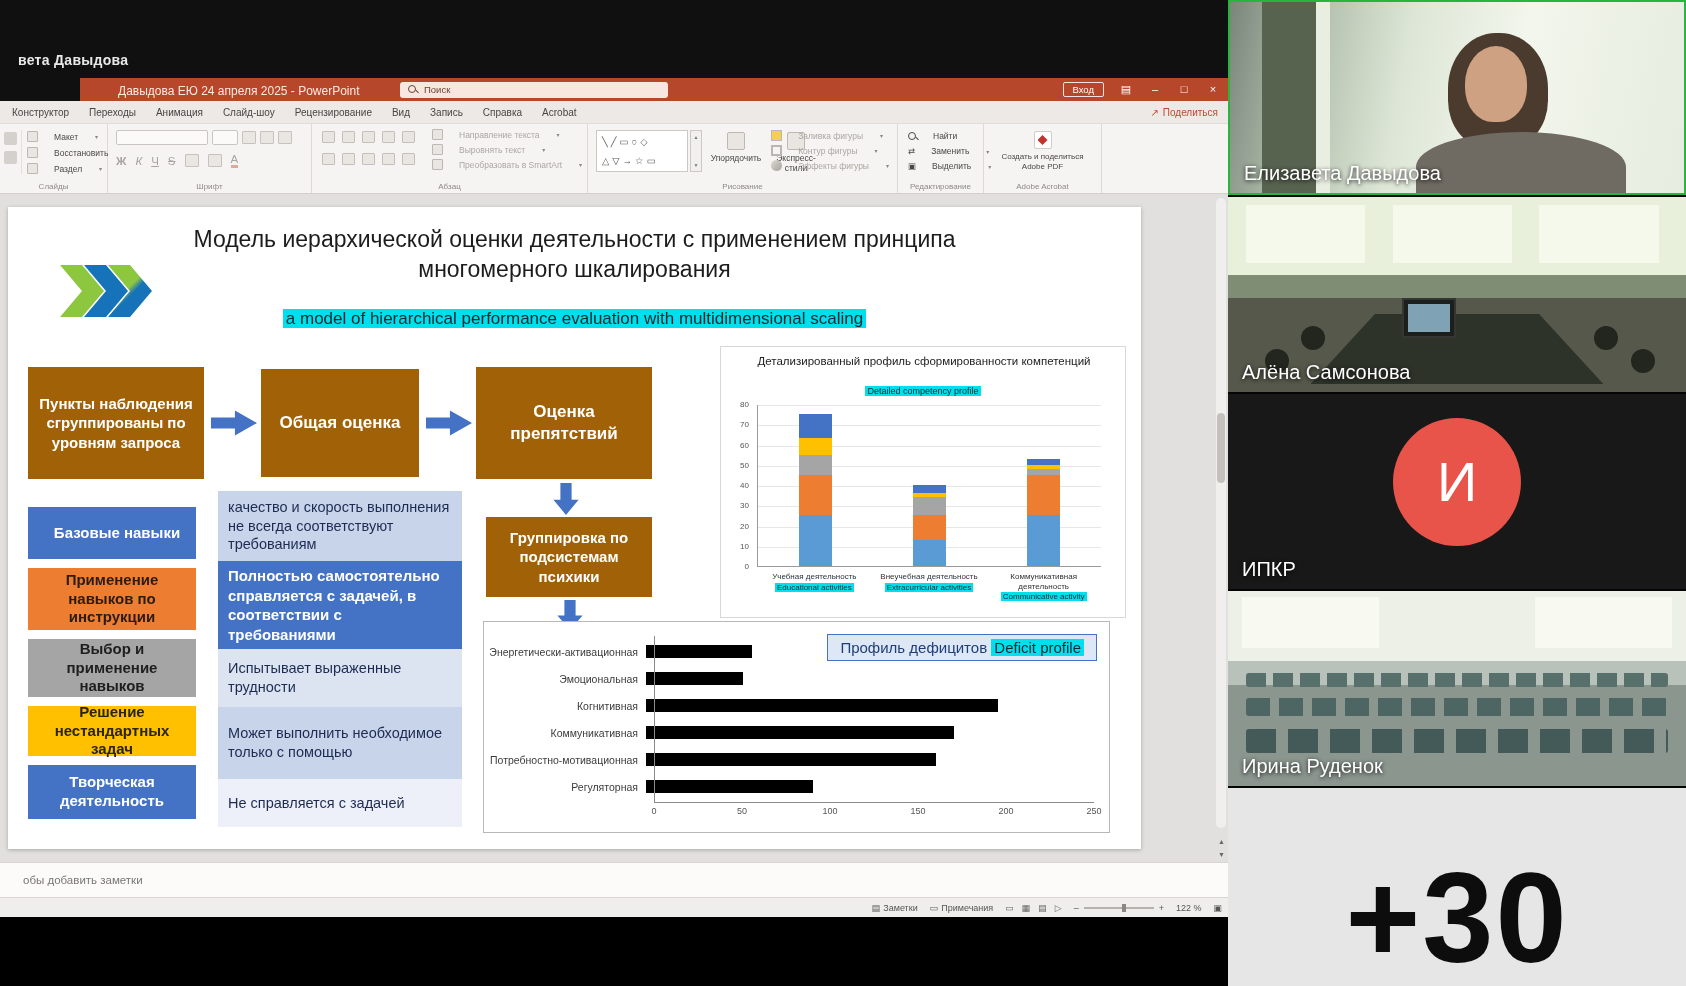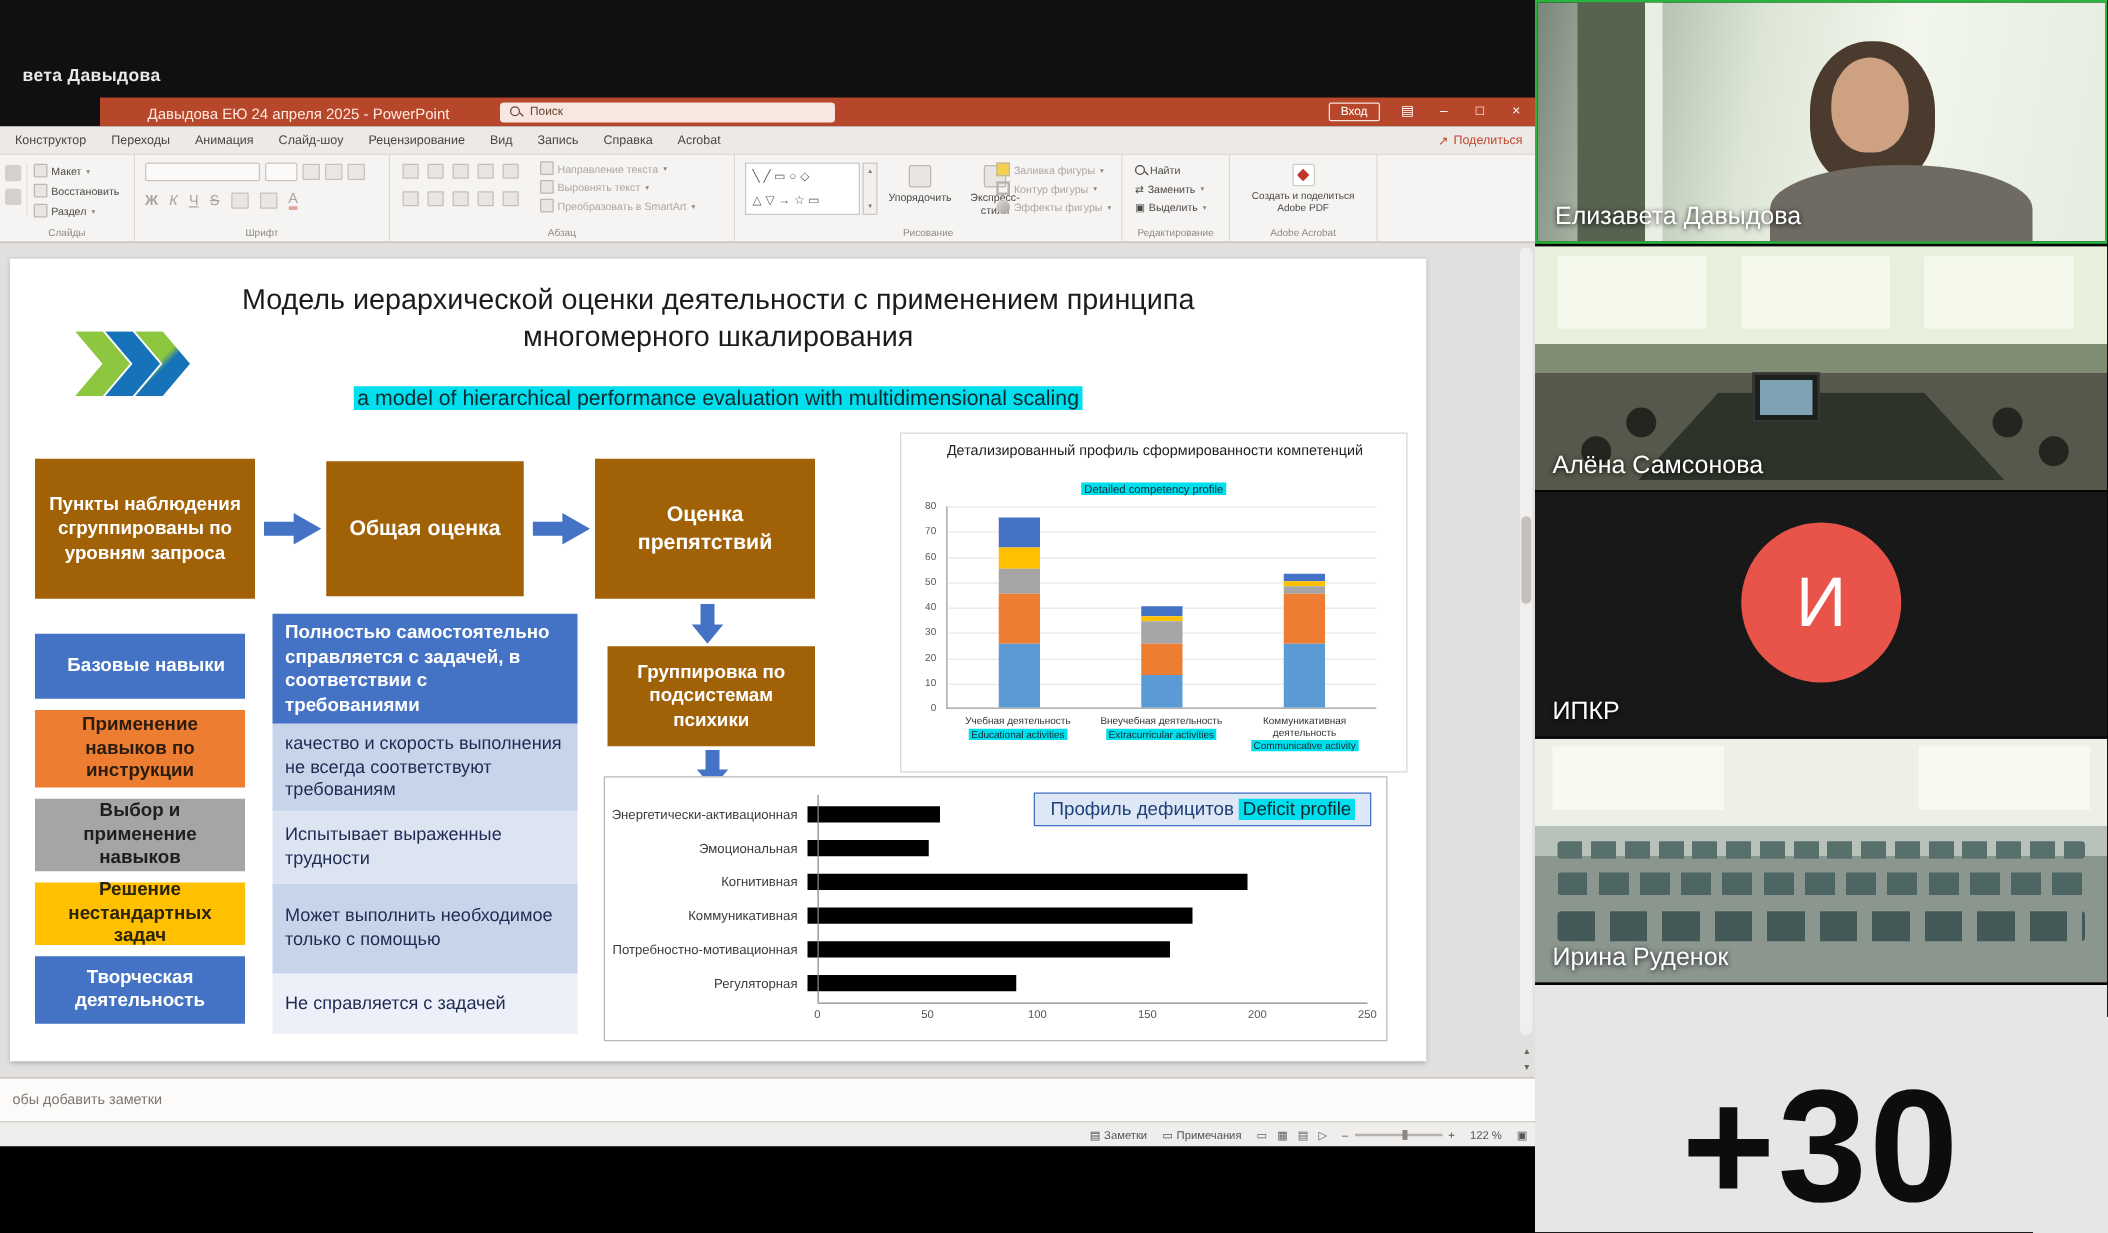--- a/index.html
+++ b/index.html
@@ -25,21 +25,21 @@
 
 .tabrow{position:absolute;left:0;top:101px;width:100%;height:23px;background:#ece9e6;border-bottom:1px solid #e0dcd8}
 .tabs{display:flex;margin-left:2px;height:100%;align-items:center}
 .rtab{font-size:10px;color:#484644;padding:0 10px;line-height:23px;white-space:nowrap}
 .share-btn{position:absolute;right:10px;top:0;height:23px;display:flex;align-items:center;gap:4px;color:#c0492c;font-size:10px}
 
 
 .ribbon{position:absolute;left:0;top:124px;width:100%;height:70px;background:#f6f4f2;border-bottom:1px solid #d3d0cc}
 .rgroup{position:absolute;top:0;height:100%;border-right:1px solid #ddd9d5}
 .g-label{position:absolute;bottom:2px;left:0;width:100%;text-align:center;font-size:8px;color:#8d8a86;white-space:nowrap}
-.mini-btn{display:flex;align-items:center;gap:3px;font-size:8.5px;color:#4a4846;white-space:nowrap}
+.mini-btn{display:flex;align-items:center;gap:16px;font-size:8.5px;color:#4a4846;white-space:nowrap}
 .mini-btn.grayed{color:#aba7a3}
 .mini-btn.has-dd::after{content:"▾";font-size:6px;color:#8a8784;margin-left:1px}
 .mini-ic{width:11px;height:11px;background:#e9e6e2;border:1px solid #bcb8b3;border-radius:1px;flex:0 0 auto}
 .slides-body{position:absolute;left:0;top:6px;display:flex}
 .cutcol{width:22px;display:flex;flex-direction:column;align-items:center;gap:6px;padding-top:2px;border-right:1px solid #e3dfdb}
 .cic{width:13px;height:13px;background:#d4d0cb;border-radius:2px}
 .mini-col{display:flex;flex-direction:column;gap:5px;padding-left:5px;padding-top:1px}
 .frow1{position:absolute;left:8px;top:6px;display:flex;gap:4px;align-items:center}
 .ffield{height:15px;background:#fbfaf9;border:1px solid #c9c5c1;border-radius:2px}
 .fico{width:14px;height:13px;background:#eae7e3;border:1px solid #c6c2bd;border-radius:1px}
@@ -124,21 +124,21 @@
 .h-rows{position:absolute;left:0;top:16px;width:100%}
 .h-row{display:flex;align-items:center;height:27px}
 .h-lab{width:162px;padding-right:8px;text-align:right;font-size:10.5px;color:#3c3c3c;white-space:nowrap}
 .h-track{position:relative;flex:1;height:13px}
 .h-bar{position:absolute;left:0;top:0;height:100%}
 .h-vline{position:absolute;left:170px;top:14px;height:166px;border-left:1px solid #8a8a8a}
 .h-axis{position:absolute;left:170px;top:180px;width:440px;border-top:1px solid #8a8a8a}
 .h-xtick{position:absolute;top:3px;transform:translateX(-50%);font-size:9px;color:#555}
 
 
-.notesbar{position:absolute;left:0;top:862px;width:100%;height:35px;background:#fcfbfa;border-top:1px solid #d8d5d2;display:flex;align-items:center;padding-left:10px;font-size:11.5px;color:#7a7772}
+.notesbar{position:absolute;left:0;top:862px;width:100%;height:35px;background:#fcfbfa;border-top:1px solid #d8d5d2;display:flex;align-items:center;padding-left:23px;font-size:11.5px;color:#7a7772}
 .statusbar{position:absolute;left:0;top:897px;width:100%;height:20px;background:#f0eeec;border-top:1px solid #d8d5d2}
 .sb-right{position:absolute;right:6px;top:0;height:100%;display:flex;align-items:center;gap:12px;font-size:9px;color:#555}
 .sb-item{display:flex;align-items:center;gap:3px}
 .viewics{display:flex;gap:8px;font-size:9px;color:#666}
 .zoomctl{display:flex;align-items:center;gap:5px}
 .ztrack{position:relative;width:70px;height:2px;background:#b5b2ae}
 .zthumb{position:absolute;left:55%;top:-3px;width:4px;height:8px;background:#8a8783}
 
 
 .sidebar{position:absolute;left:1228px;top:0;width:458px;height:986px;background:#050505}
@@ -374,22 +374,22 @@
         <span class="arrow-d a4"></span>
 
         <div class="levels">
             <div class="level-box lv0" style="background: rgb(68, 114, 196); color: rgb(255, 255, 255); padding-left: 16px;">Базовые навыки</div>
             <div class="level-box lv1" style="background: rgb(237, 125, 49); color: rgb(43, 28, 16);">Применение навыков по инструкции</div>
             <div class="level-box lv2" style="background: rgb(165, 165, 165); color: rgb(30, 30, 30);">Выбор и применение навыков</div>
             <div class="level-box lv3" style="background: rgb(255, 192, 0); color: rgb(43, 35, 10);">Решение нестандартных задач</div>
             <div class="level-box lv4" style="background: rgb(68, 114, 196); color: rgb(255, 255, 255);">Творческая деятельность</div>
           </div>
         <div class="criteria">
+            <div class="crit-row cr1">качество и скорость выполнения не всегда соответствуют требованиям</div>
             <div class="crit-row cr0">Полностью самостоятельно справляется с задачей, в соответствии с требованиями</div>
-            <div class="crit-row cr1">качество и скорость выполнения не всегда соответствуют требованиям</div>
             <div class="crit-row cr2">Испытывает выраженные трудности</div>
             <div class="crit-row cr3">Может выполнить необходимое только с помощью</div>
             <div class="crit-row cr4">Не справляется с задачей</div>
           </div>
 
         <div class="chart1">
           <div class="c1-title">Детализированный профиль сформированности компетенций</div>
           <div class="c1-sub"><span class="hl hl-sm">Detailed competency profile</span></div>
           <div class="c1-ylabels">
               <div class="c1-ytick" style="top: 158px;">0</div>

